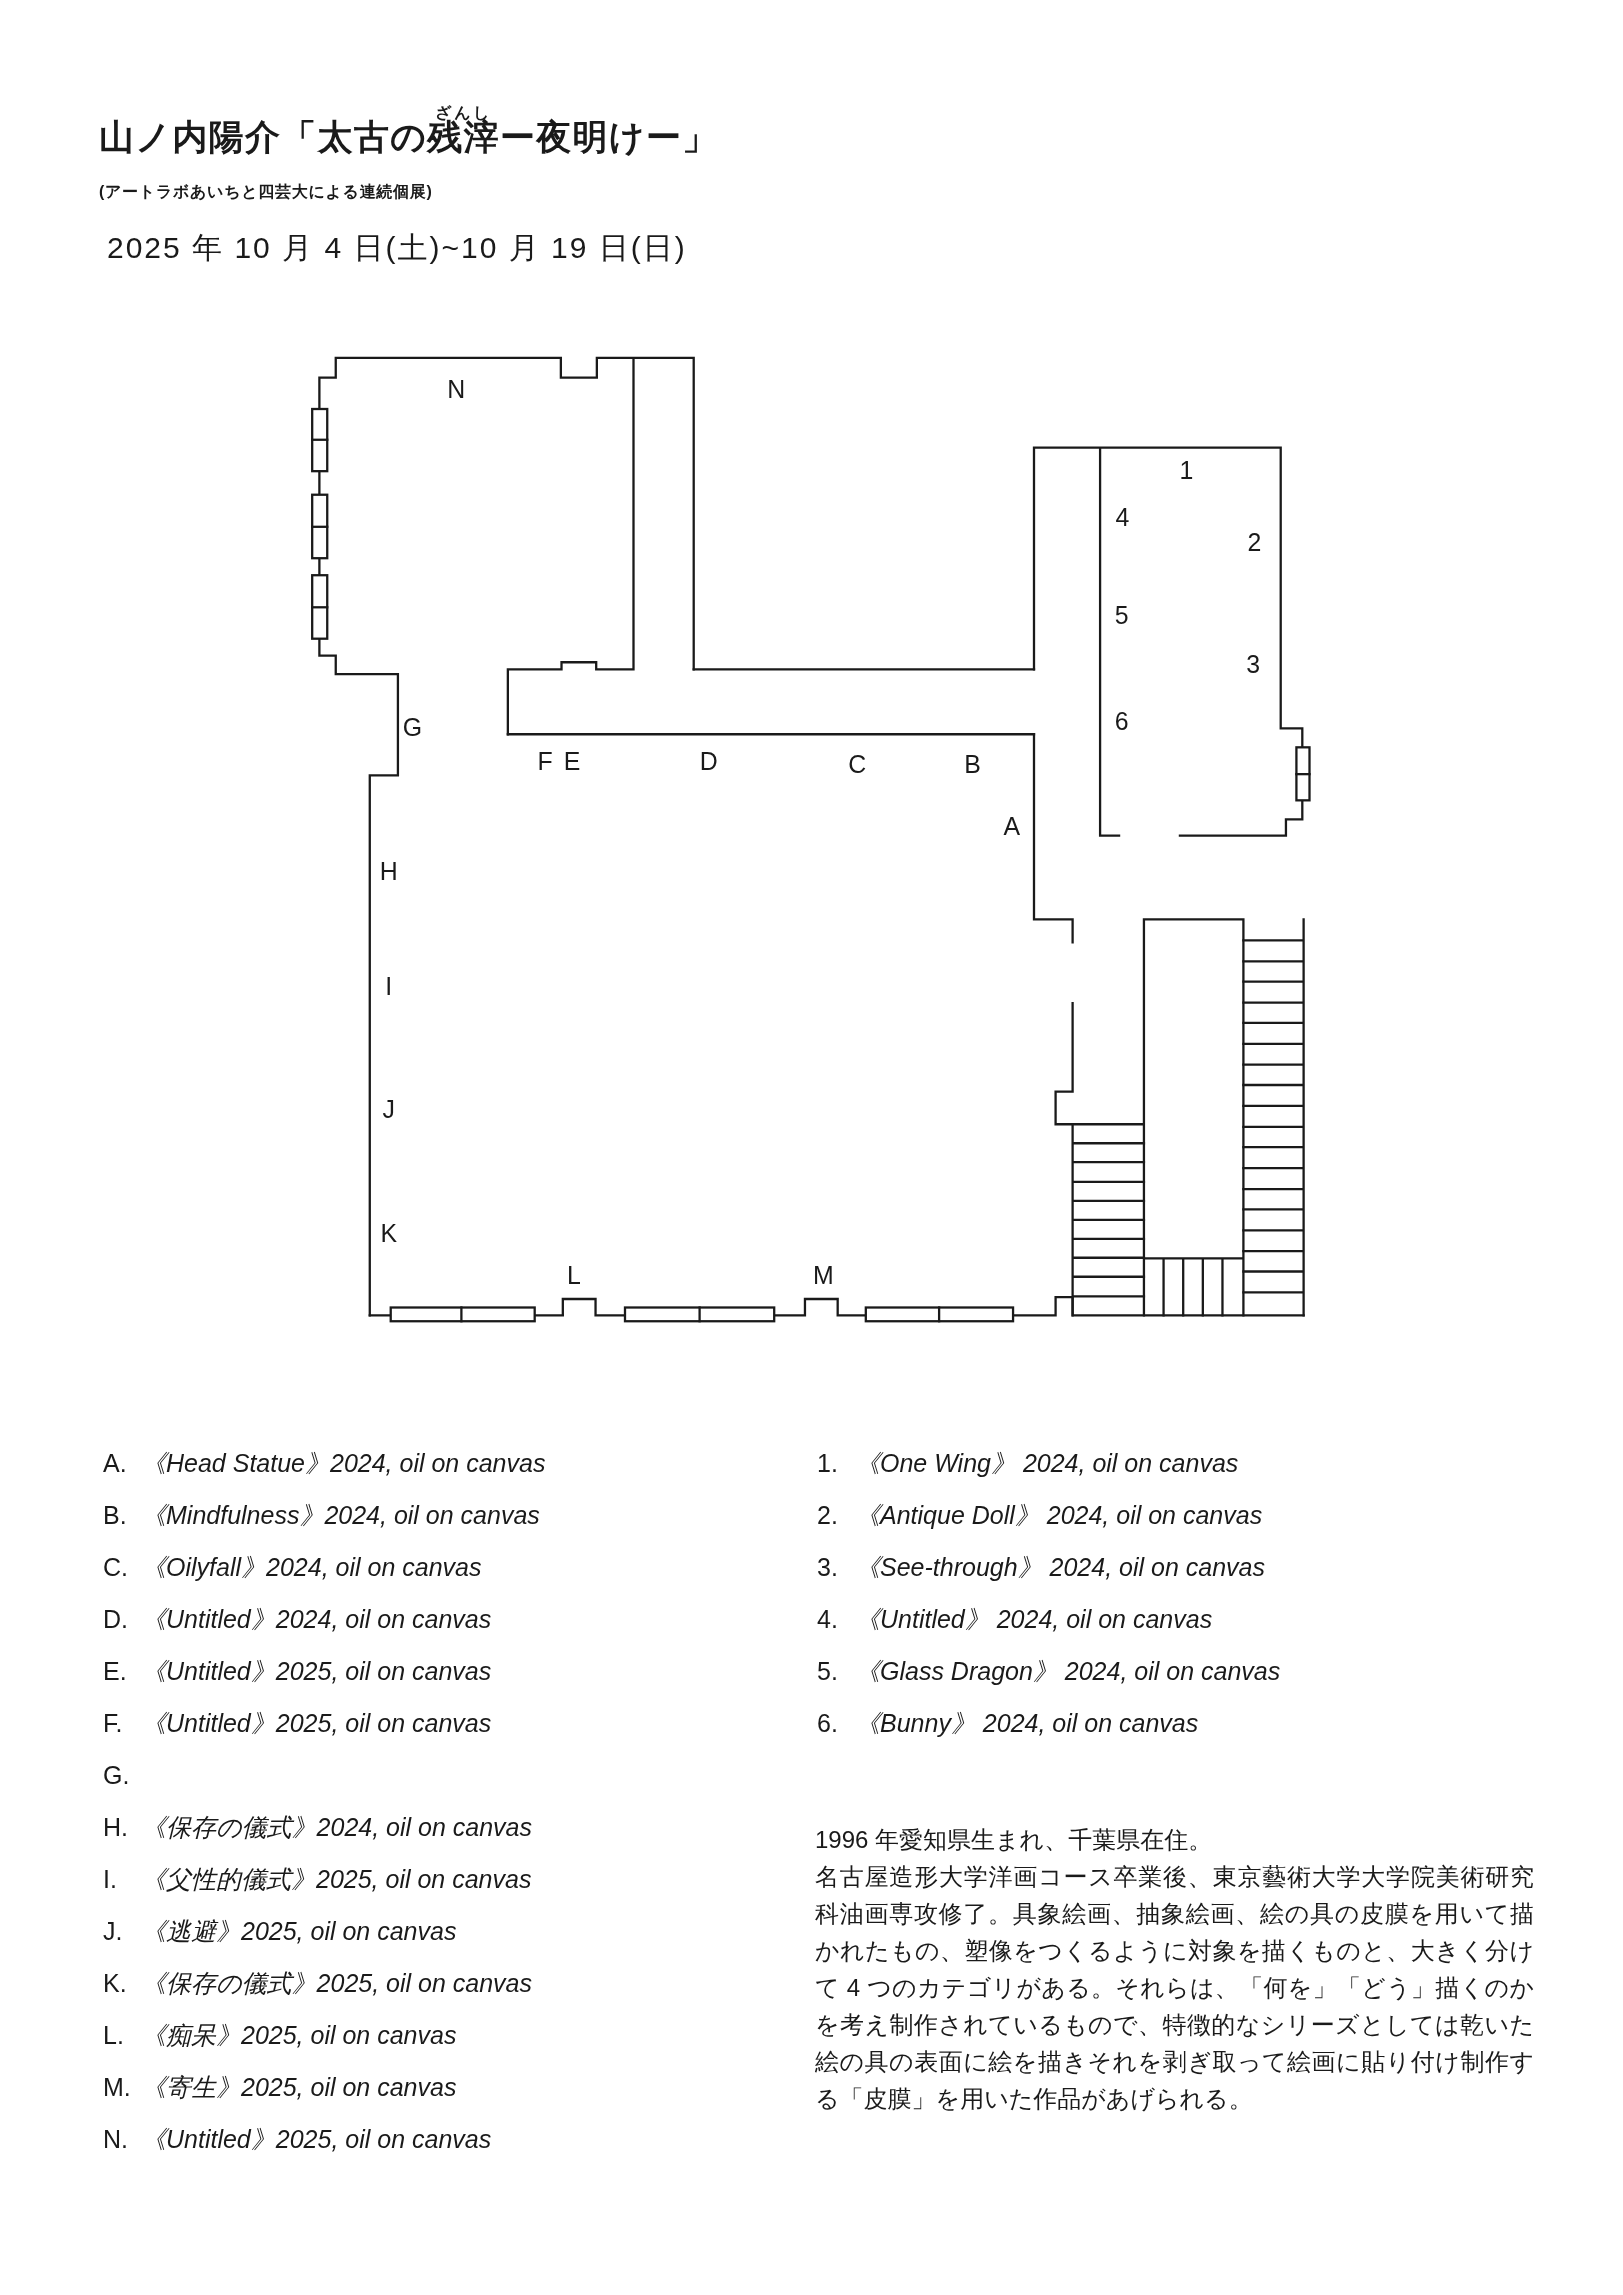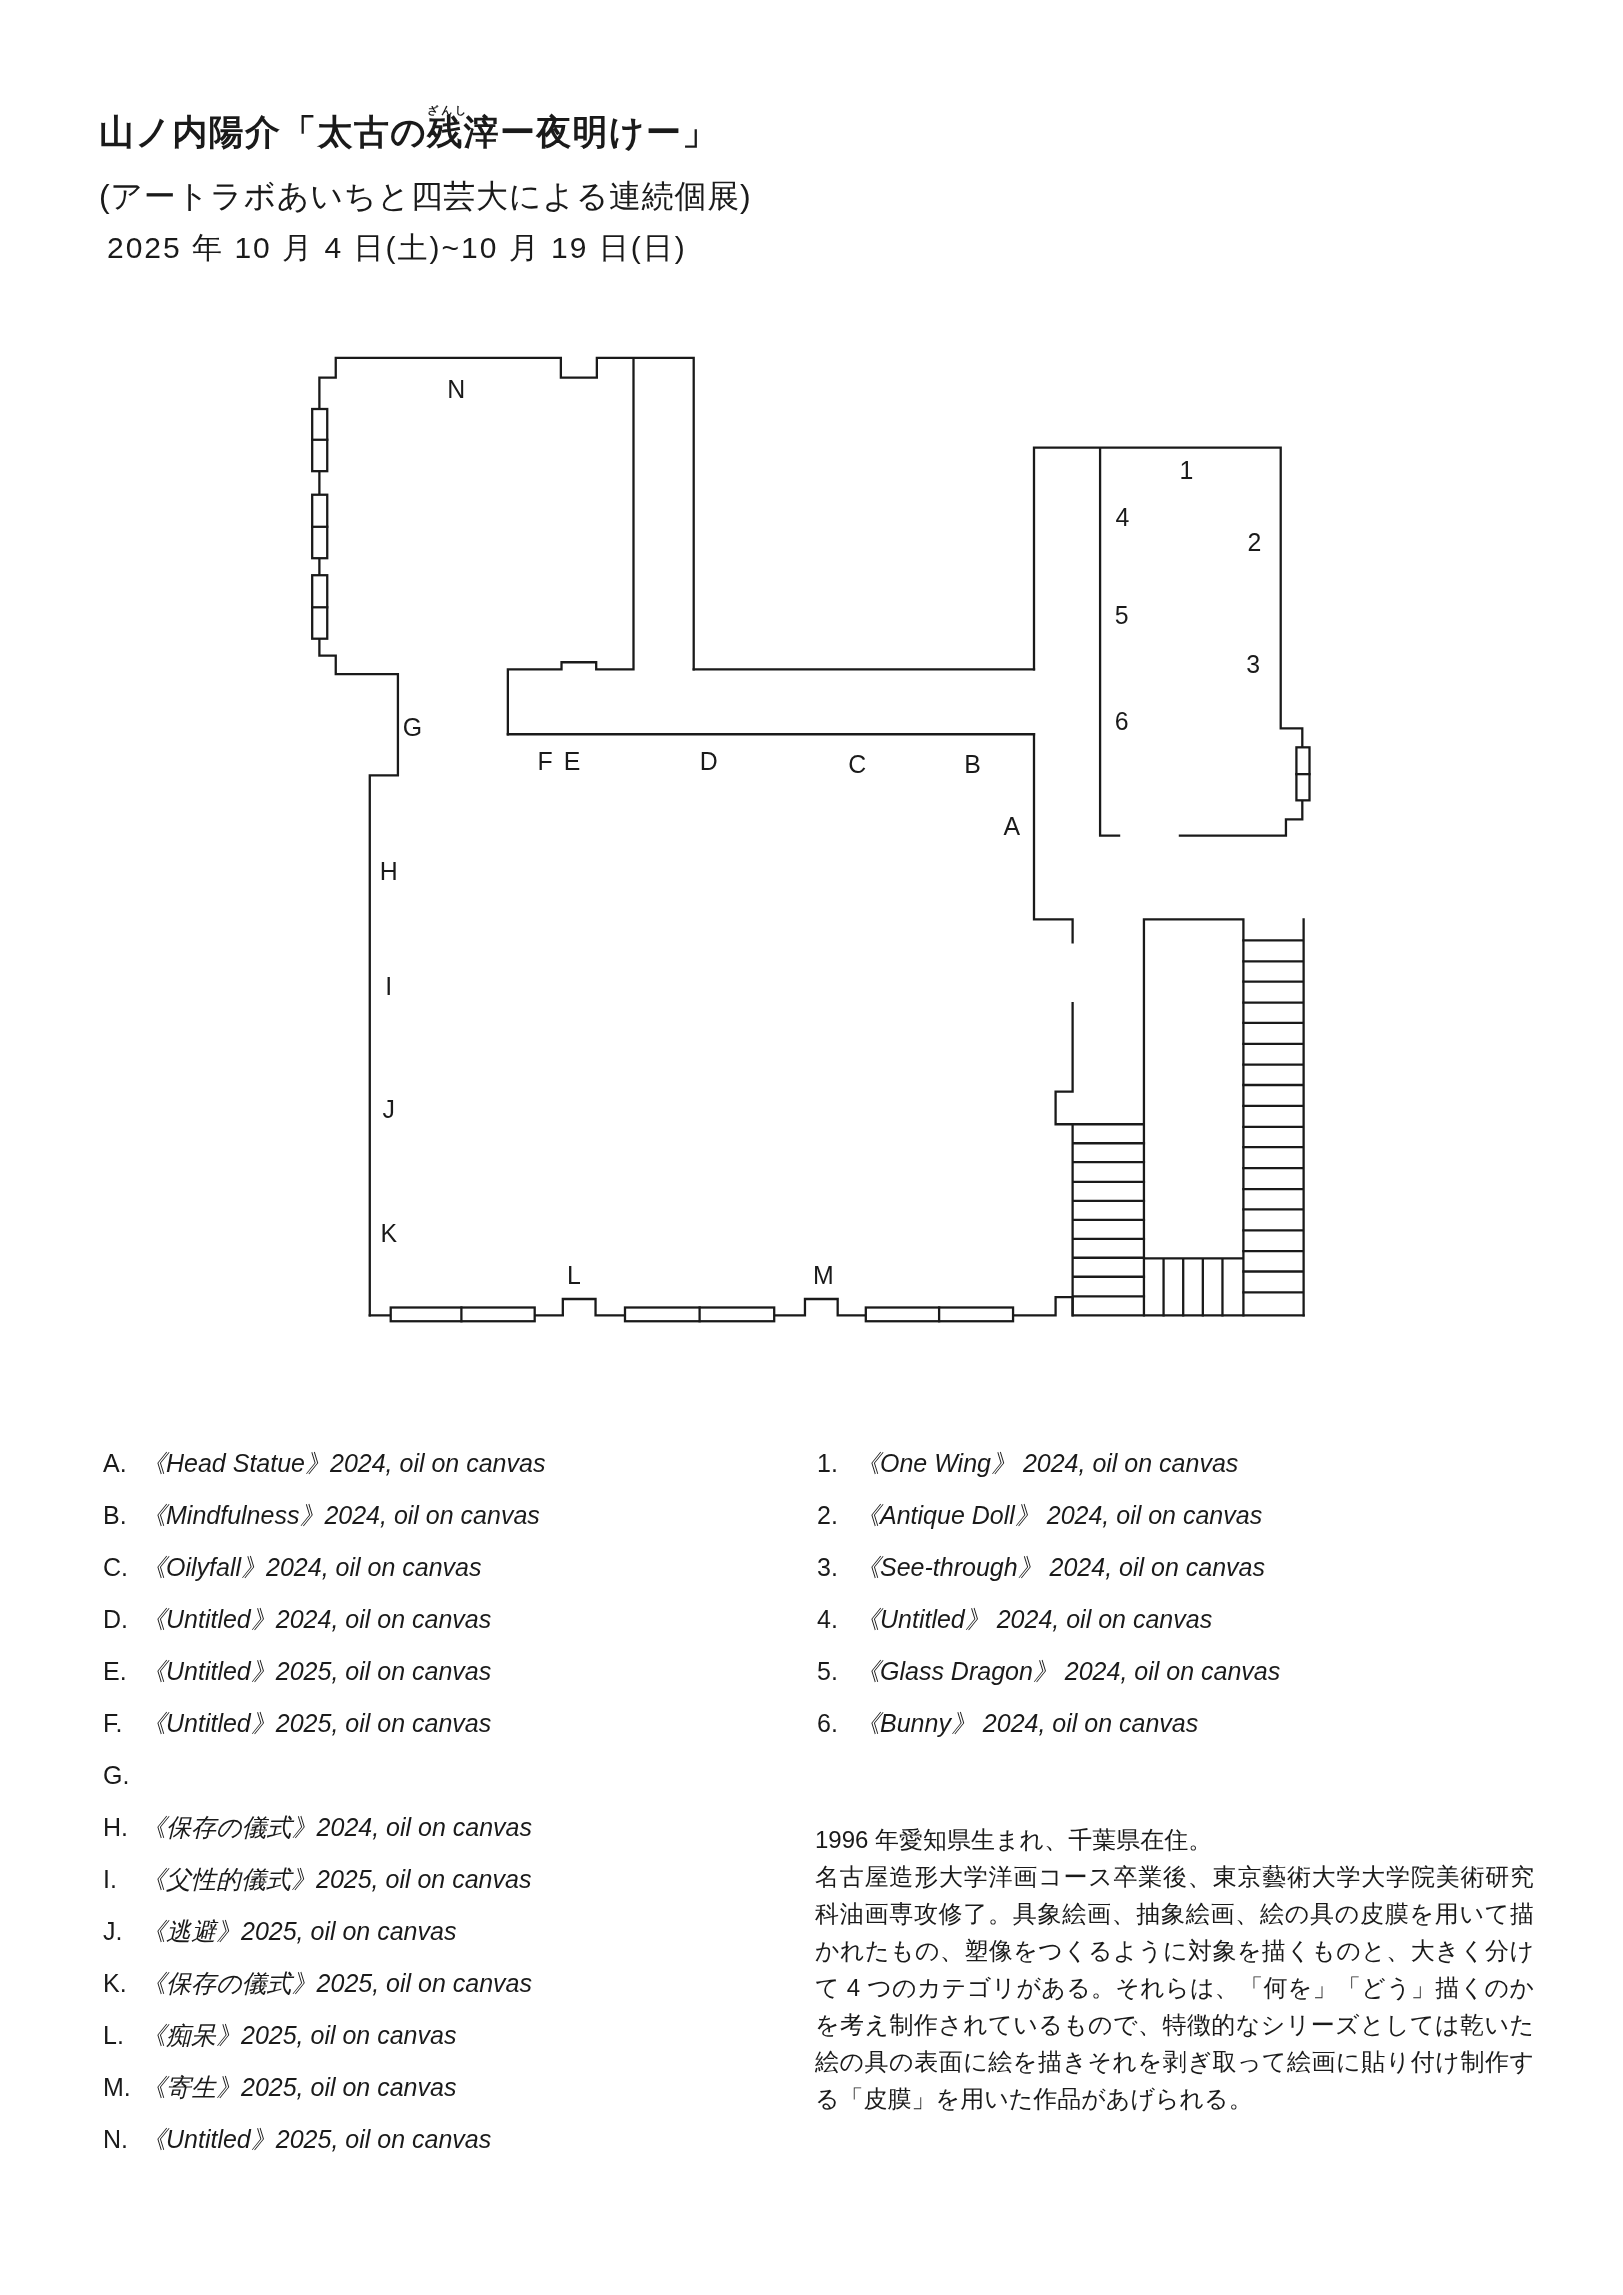--- a/index.html
+++ b/index.html
@@ -13,25 +13,25 @@
     overflow:hidden;
   }
   .abs{position:absolute;}
   
   .title-line{
     left:99px;top:105px;
     font-size:35px;font-weight:700;letter-spacing:1.3px;
     white-space:nowrap;
   }
   .title-line ruby rt{
-    font-size:11px;font-weight:700;letter-spacing:2.6px;text-align:left;
+    font-size:16px;font-weight:700;letter-spacing:2.6px;text-align:center;
   }
   .subtitle{
-    left:99px;top:175px;
-    font-size:32px;font-weight:400;letter-spacing:0.7px;white-space:nowrap;
+    left:99px;top:182px;
+    font-size:16px;font-weight:700;letter-spacing:0.7px;white-space:nowrap;
   }
   .date-line{
     left:107px;top:228px;
     font-size:30px;font-weight:400;letter-spacing:2px;white-space:nowrap;
   }
   
   .plan-svg{left:0;top:0;}
   .plan-svg path,.plan-svg rect,.plan-svg line{
     fill:none;stroke:#1a1a1a;stroke-width:3.5;stroke-linecap:square;stroke-linejoin:miter;
   }

